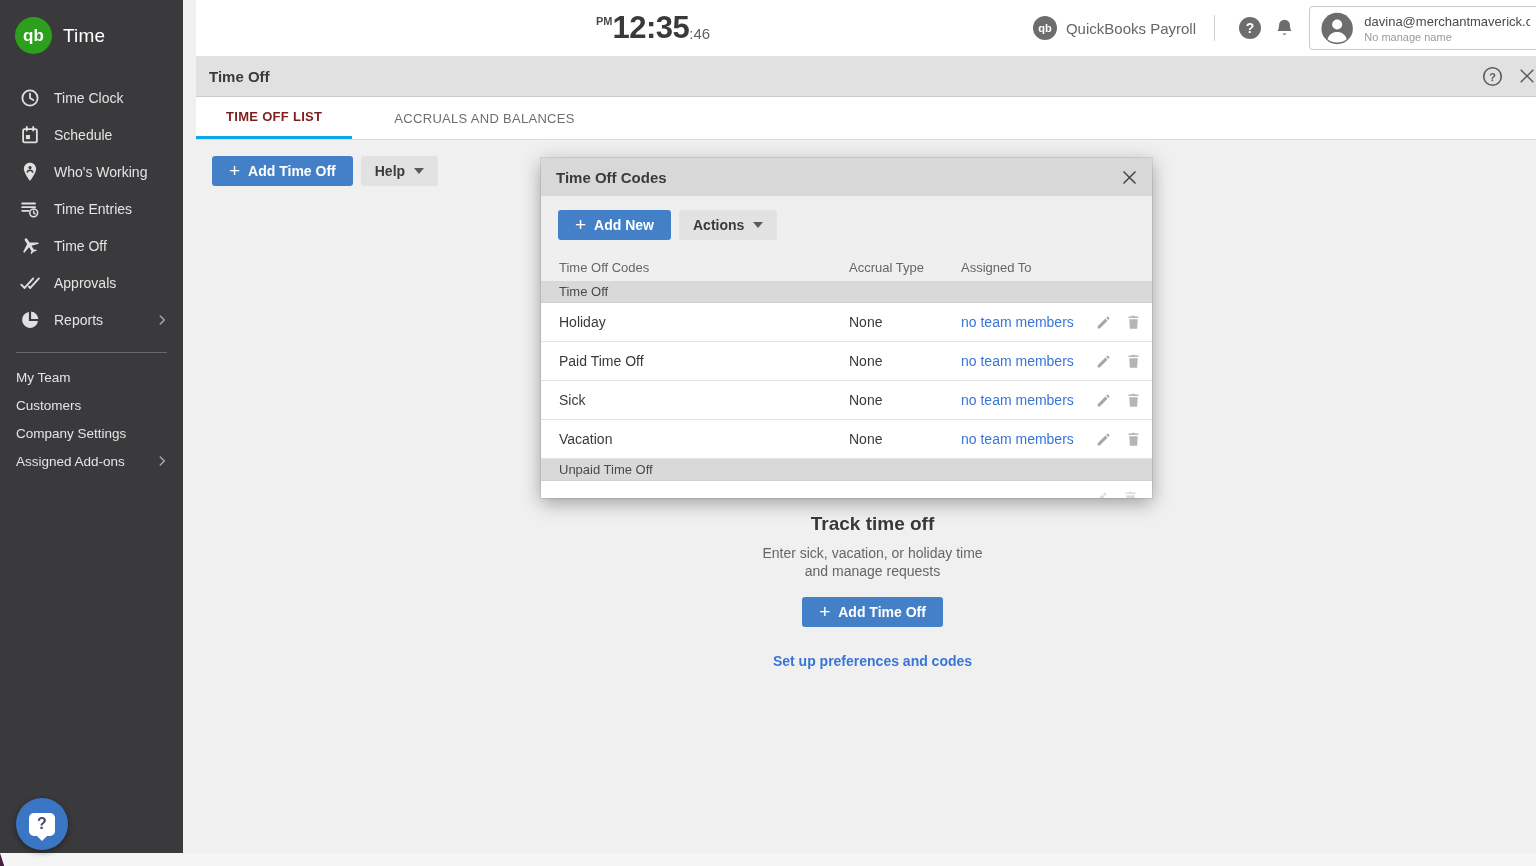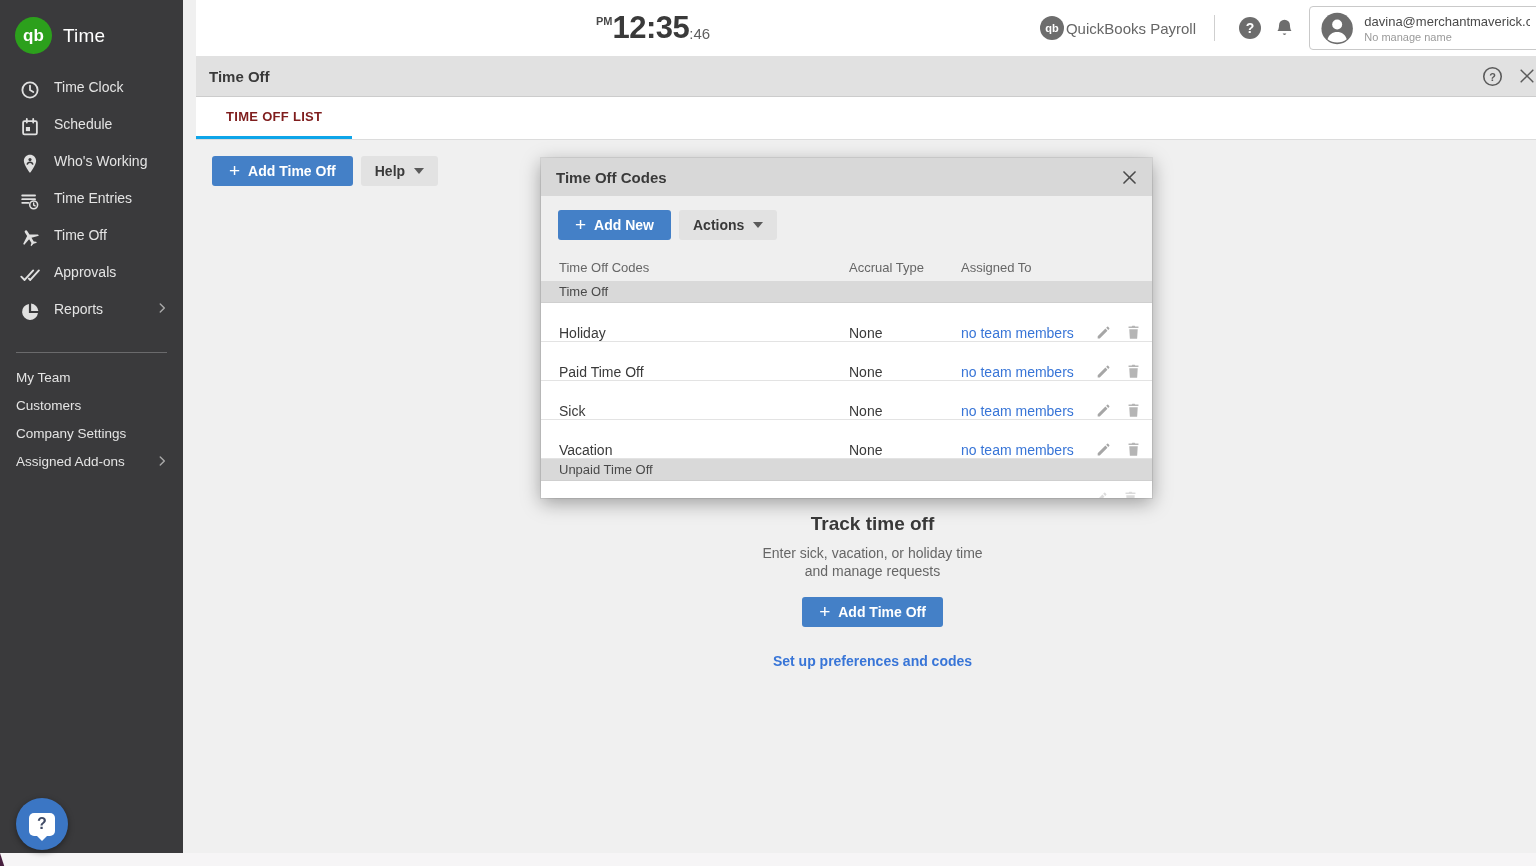--- a/index.html
+++ b/index.html
@@ -8,21 +8,21 @@
 
   
   .sidebar { position:absolute; left:0; top:0; width:183px; height:853px;
     background:#3a3a3c; color:#e4e4e4; z-index:30; }
   .brand { display:flex; align-items:center; gap:11px; padding:17px 0 0 15px; }
   .brand-circle { width:37px; height:37px; border-radius:50%; background:#2ca01c;
     display:flex; align-items:center; justify-content:center; color:#fff;
     font-weight:bold; font-size:17px; }
   .brand-name { font-size:19px; color:#fff; letter-spacing:.2px; }
   .nav { margin-top:25px; }
-  .nav-item { display:flex; height:37px; padding:0 14px 0 19px;
+  .nav-item { display:flex; align-items:center; height:37px; padding:0 14px 0 19px;
     font-size:14px; color:#e4e4e4; cursor:pointer; }
   .nav-item .ic { width:22px; height:22px; margin-right:13px; flex:0 0 22px; }
   .nav-item .grow { flex:1; }
   .chev { width:14px; height:14px; opacity:.85; }
   .nav-divider { border-top:1px solid #6a6a6c; margin:14px 16px 10px 16px; }
   .nav-item2 { display:flex; align-items:center; height:28px; padding:0 14px 0 16px;
     font-size:13.5px; color:#e4e4e4; cursor:pointer; }
   .nav-item2 .grow { flex:1; }
 
   .help-fab { position:absolute; left:16px; top:798px; width:52px; height:52px;
@@ -45,21 +45,21 @@
   .topbar { position:relative; height:56px; background:#fff; }
   .clock { position:absolute; left:400px; top:9px; display:flex; align-items:flex-start;
     color:#3a3a3a; }
   .clock .mer { font-size:11px; font-weight:bold; margin-top:6px; color:#4a4a4a; }
   .clock .time { font-size:31px; font-weight:bold; letter-spacing:-.5px; line-height:38px; }
   .clock .sec { font-size:15px; color:#5f5f5f; margin-top:16px; }
   .top-right { position:absolute; right:8px; top:0; height:56px; display:flex;
     align-items:center; }
   .qb-mini { width:24px; height:24px; border-radius:50%; background:#6d6d6d; color:#fff;
     font-size:11px; font-weight:bold; display:flex; align-items:center; justify-content:center; }
-  .payroll-label { font-size:15px; color:#666; margin:0 18px 0 2px;text-align:center; }
+  .payroll-label { font-size:15px; color:#666; margin:0 18px 0 9px;text-align:center; }
   .vdiv { width:1px; height:26px; background:#cfcfcf; margin-right:18px; }
   .icon-btn { width:34px; height:34px; display:flex; align-items:center;
     justify-content:center; cursor:pointer; }
   .userbox { width:232px; height:44px; border:1px solid #c9c9c9; border-radius:4px;
     background:#fff; display:flex; align-items:center; padding:0 10px; margin-left:8px;
     cursor:pointer; }
   .userbox .txt { margin-left:10px; overflow:hidden; }
   .user-email { font-size:13px; color:#4a4a4a; white-space:nowrap; }
   .user-company { font-size:11px; color:#9a9a9a; margin-top:2px; }
 
@@ -91,21 +91,21 @@
 
   
   .modal { position:absolute; left:345px; top:17px; width:611px; height:340px;
     background:#efefef; box-shadow:0 5px 18px rgba(0,0,0,.35), 0 0 0 1px rgba(0,0,0,.08);
     overflow:hidden; z-index:10; }
   .modal-header { height:38px; background:#d8d8d8; display:flex; align-items:center;
     padding:0 13px 0 15px; }
   .modal-title { flex:1; font-size:15px; font-weight:bold; color:#3a3a3a; }
   .modal-toolbar { display:flex; gap:8px; padding:14px 0 13px 17px; }
   .thead { display:flex; align-items:center; height:28px; font-size:13px; color:#666; }
-  .tr { display:flex; align-items:flex-end; background:#fff; height:39px;
+  .tr { display:flex; align-items:center; background:#fff; height:39px;
     border-bottom:1px solid #e3e3e3; font-size:14px; color:#3a3a3a; position:relative; }
   .group-row { display:flex; align-items:center; height:22px; background:#d9d9d9;
     font-size:13px; color:#4a4a4a; border-bottom:1px solid #cfcfcf; }
   .c-name { padding-left:18px; width:308px; }
   .c-accr { width:112px; }
   .c-assn { width:134px; }
   .link { color:#3875d7; text-decoration:none; cursor:pointer; }
   .row-icons { display:flex; gap:13px; margin-left:0; }
   .row-icon { width:17px; height:17px; cursor:pointer; }
   .partial-row { background:#fff; height:17px; position:relative; overflow:hidden; }
@@ -284,20 +284,21 @@
       <span>
         <svg viewBox="0 0 24 24" width="20" height="20">
           <path d="M5 5l14 14M19 5L5 19" stroke="#5a5a5a" stroke-width="1.8" stroke-linecap="round"></path>
         </svg>
       </span>
     </div>
   </div>
 
   <div class="tabs">
     <div class="tab active">TIME OFF LIST</div>
+    <div class="tab">ACCRUALS AND BALANCES</div>
   </div>
 
   <div class="content">
     <div class="actions-row">
       <button class="btn-blue">
         <span class="plus">+</span>
         <span>Add Time Off</span>
       </button>
       <button class="btn-gray">
         <span>Help</span>

